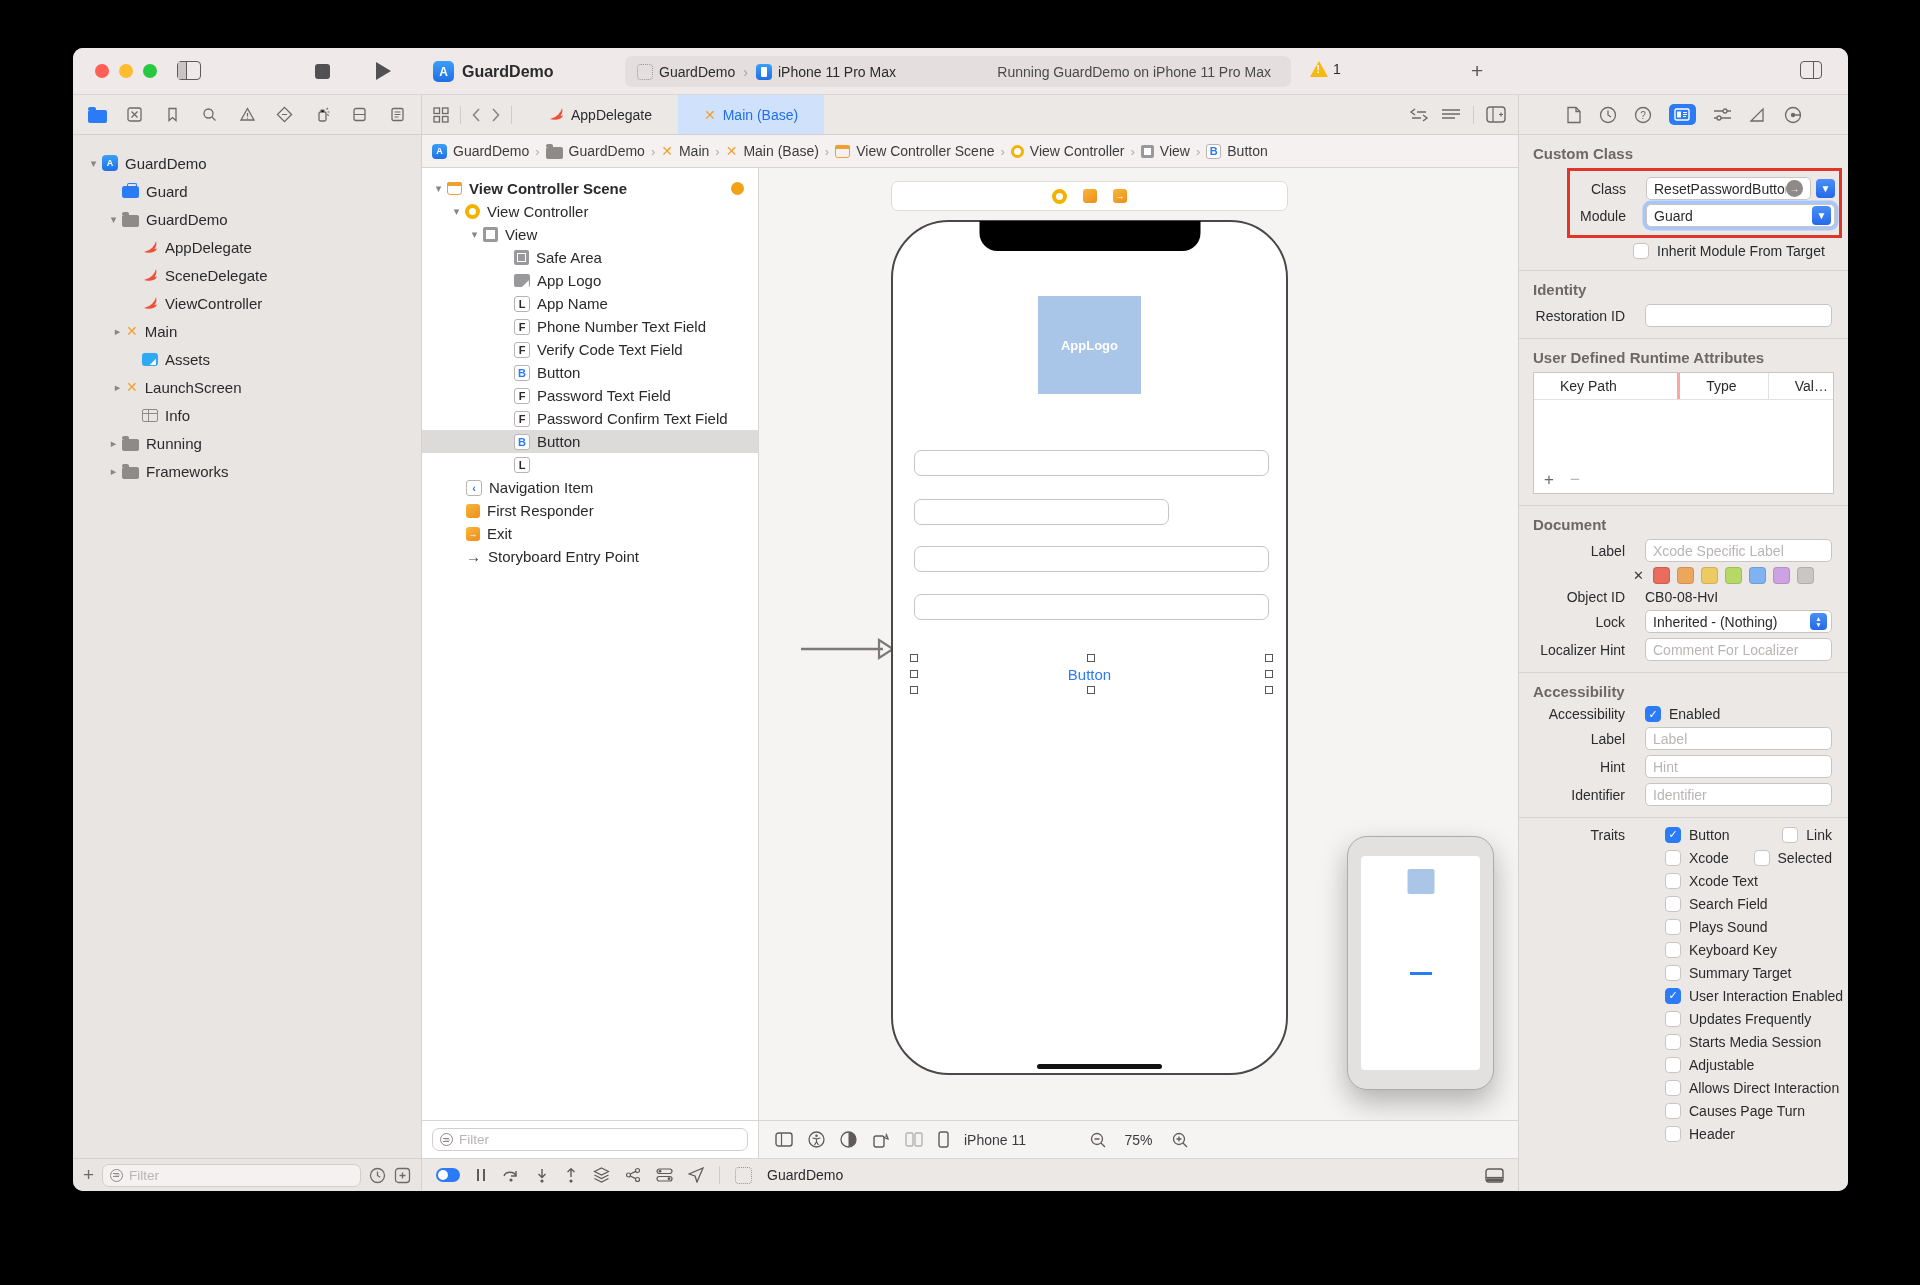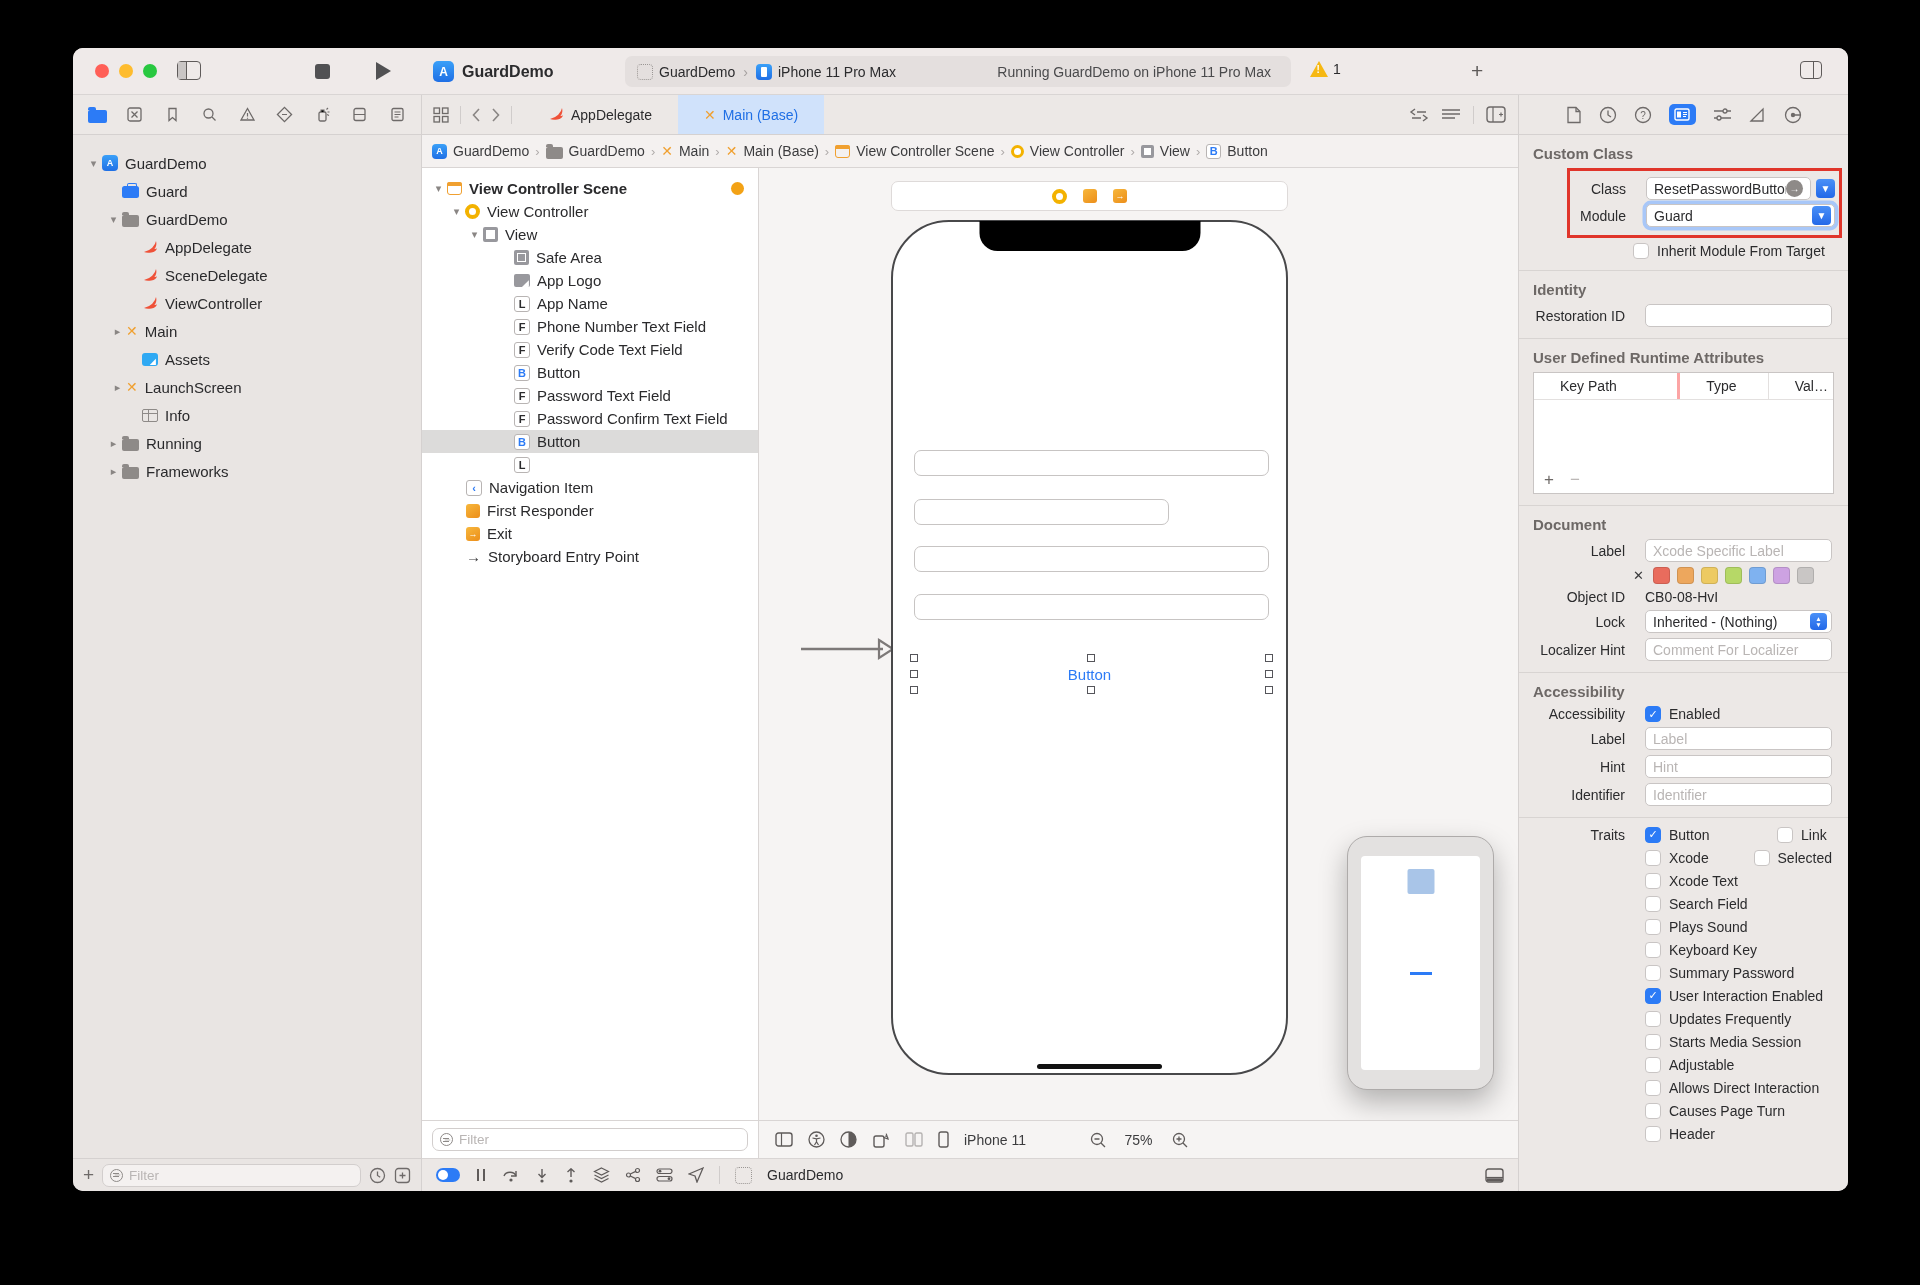--- a/index.html
+++ b/index.html
@@ -150,21 +150,21 @@
   .rt-head{display:flex;height:27px;align-items:center;border-bottom:1px solid #e3e0df;}
   .rt-head span{padding-left:26px;}
   .rt-c1{flex:1.9;}.rt-c2{flex:1;border-left:3px solid #fca5a5;align-self:stretch;display:flex;align-items:center;}.rt-c3{flex:.62;border-left:1px solid #e3e0df;align-self:stretch;display:flex;align-items:center;}
   .rt-body{flex:1;}
   .rt-foot{height:26px;display:flex;align-items:center;padding-left:10px;gap:16px;color:#6d6866;font-size:17px;}
   .rt-foot .minus{color:#b9b5b4;}
   .swatches{display:flex;align-items:center;gap:7px;margin:3px 16px 3px 114px;}
   .swx{color:#3a3a3c;font-weight:bold;font-size:13px;margin-right:2px;}
   .sw{width:17px;height:17px;border-radius:4px;border:1px solid rgba(0,0,0,.12);}
   .stepper{width:17px;height:17px;border-radius:4px;background:linear-gradient(#4a90f7,#2368e8);color:#fff;display:flex;flex-direction:column;align-items:center;justify-content:center;font-size:6.5px;line-height:6px;margin-left:5px;flex-shrink:0;}
-  .trow{height:23px;display:flex;align-items:center;margin-right:16px;}
+  .trow{height:23px;display:flex;align-items:center;margin-right:16px;gap:20px;}
   .trait{display:flex;align-items:center;gap:8px;width:132px;}
   .trait.wide{width:auto;}
   .trait span{white-space:nowrap;}
   svg.s{display:block;}
 </style>
 </head>
 <body>
 
 <div class="window">
 
@@ -558,20 +558,21 @@
               <span class="ic ic-cube"></span>
               <span class="ic ic-exit">→</span>
             </div>
             <svg class="entry-arrow" width="96" height="26" viewBox="0 0 96 26">
                 <path d="M2 13h82" stroke="#7d7978" stroke-width="2.5" fill="none"></path>
                 <path d="M80 4l14 9-14 9z" fill="none" stroke="#7d7978" stroke-width="2.2"></path>
               </svg>
 
             <div class="phone">
               <div class="notch"></div>
+              <div class="applogo">AppLogo</div>
               <div class="tf" style="left:21px;top:228px;width:355px;"></div>
               <div class="tf" style="left:21px;top:277px;width:255px;"></div>
               <div class="tf" style="left:21px;top:324px;width:355px;"></div>
               <div class="tf" style="left:21px;top:372px;width:355px;"></div>
               <div class="btn-label">Button</div>
               <span class="handle" style="left:17px;top:432px;"></span>
               <span class="handle" style="left:17px;top:448px;"></span>
               <span class="handle" style="left:17px;top:464px;"></span>
               <span class="handle" style="left:372px;top:432px;"></span>
               <span class="handle" style="left:372px;top:448px;"></span>
@@ -837,21 +838,21 @@
           <span class="ilabel"></span>
           <span class="trait wide">
             <span class="cb"></span>
             <span>Keyboard Key</span>
           </span>
         </div>
       <div class="trow">
           <span class="ilabel"></span>
           <span class="trait wide">
             <span class="cb"></span>
-            <span>Summary Password</span>
+            <span>Summary Target</span>
           </span>
         </div>
       <div class="trow">
           <span class="ilabel"></span>
           <span class="trait wide">
             <span class="cb checked">✓</span>
             <span>User Interaction Enabled</span>
           </span>
         </div>
       <div class="trow">

